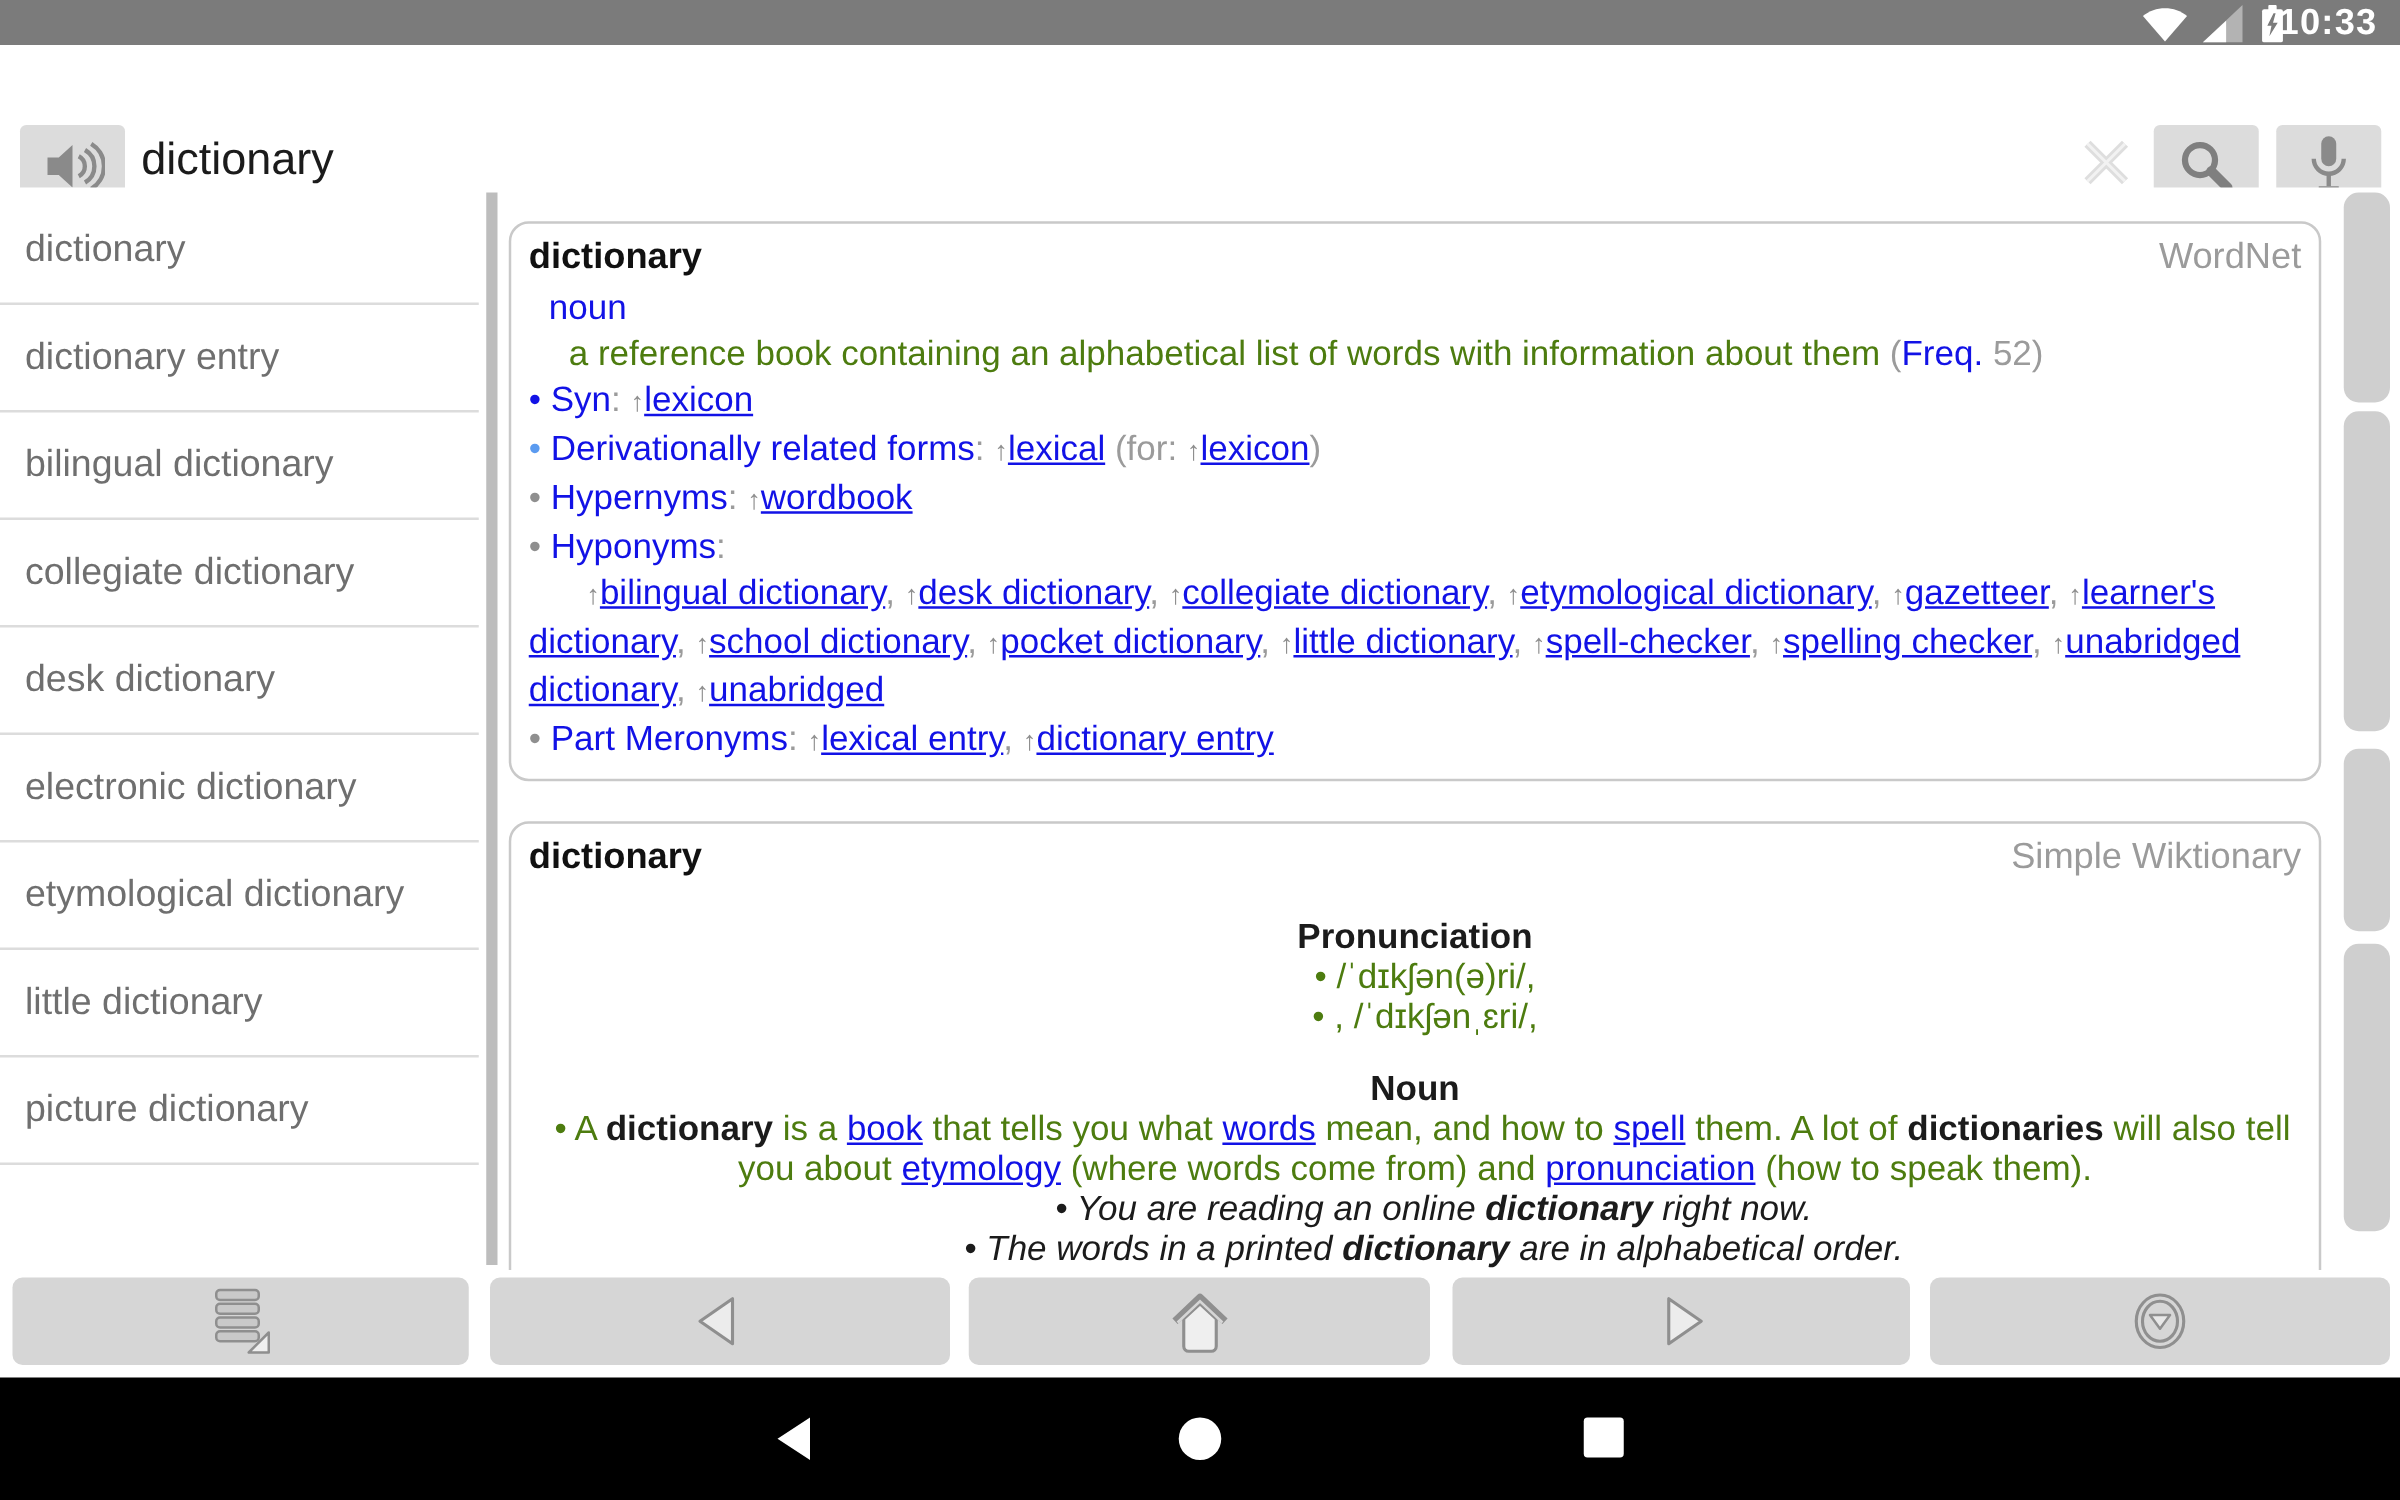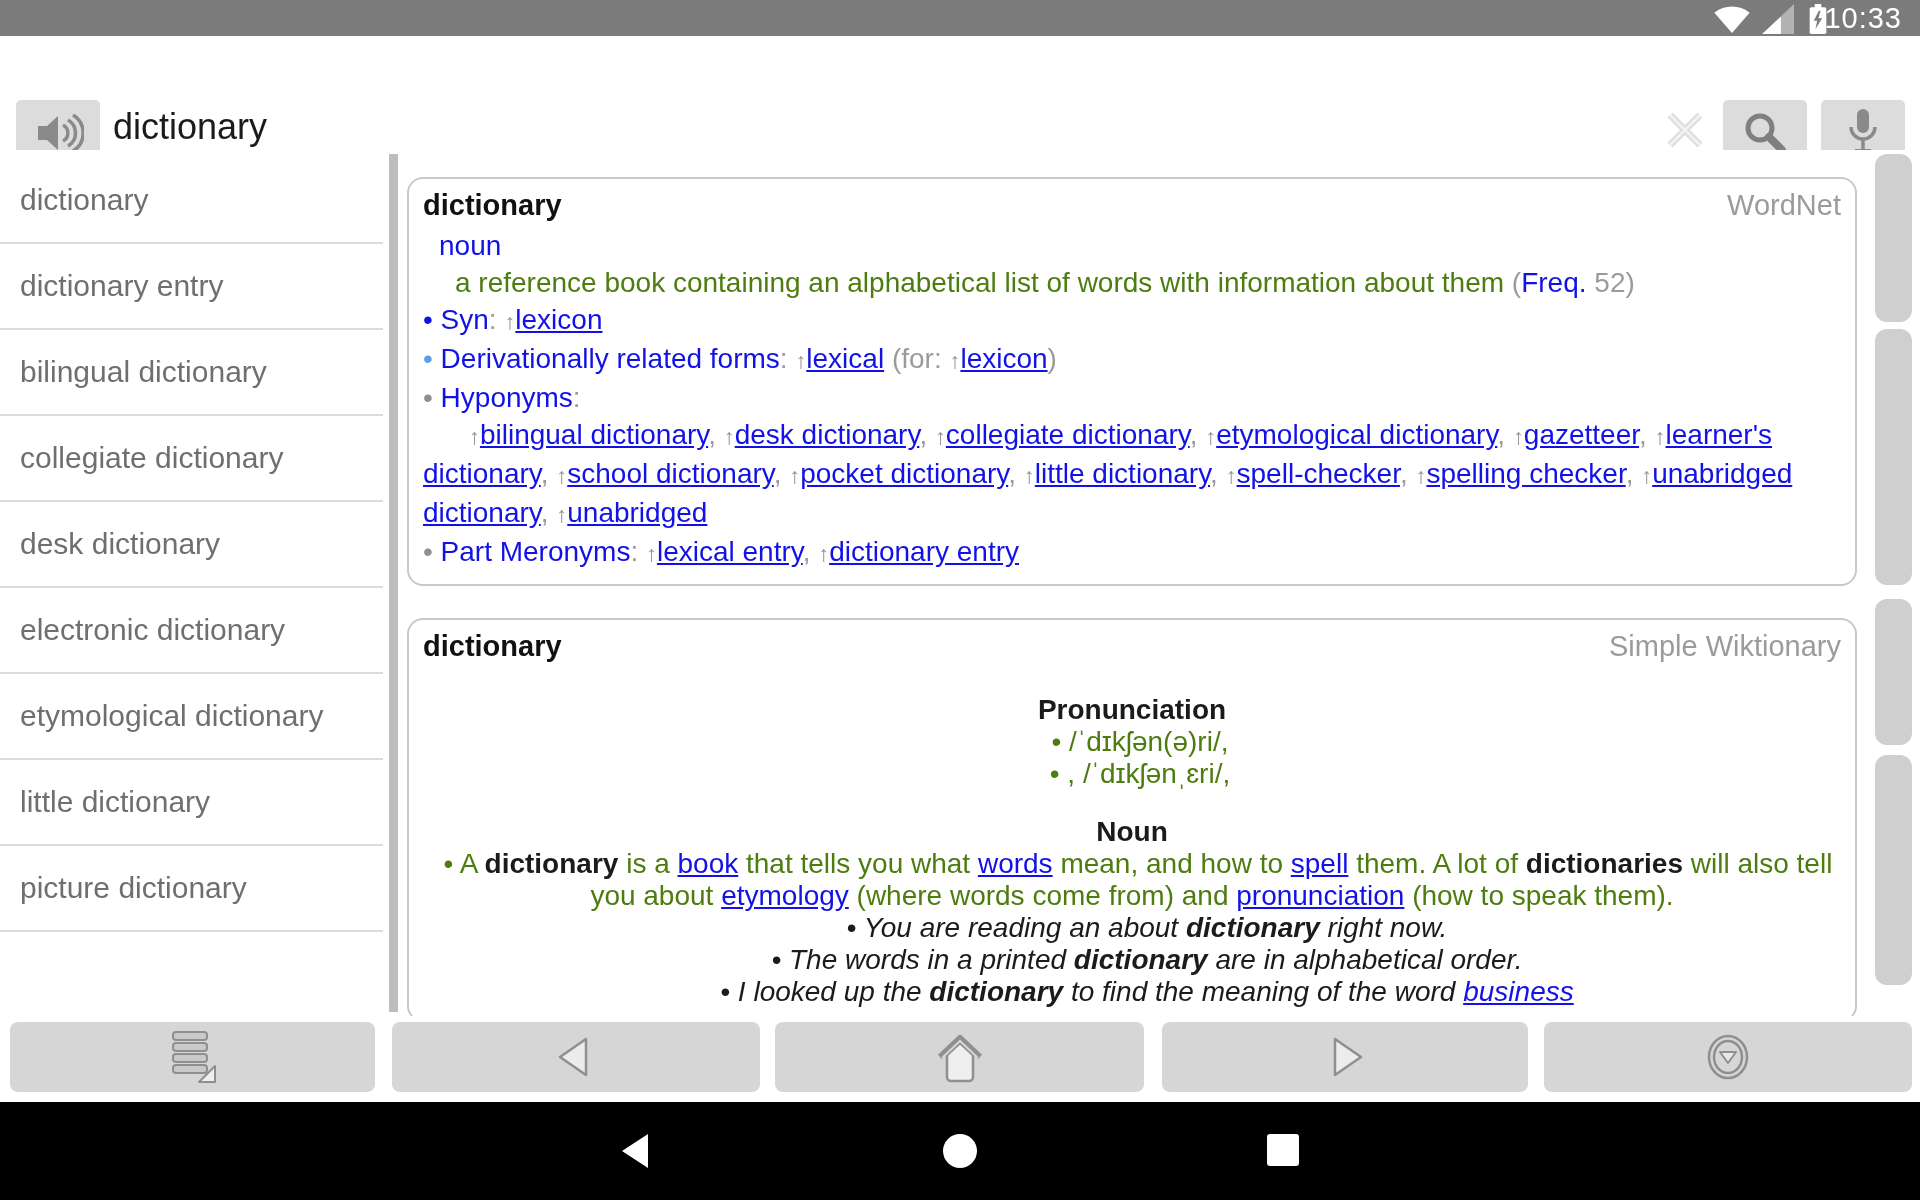--- a/index.html
+++ b/index.html
@@ -2,21 +2,21 @@
 <html><head>
 <meta charset="utf-8">
 <style>
   html,body{margin:0;padding:0;}
   body{width:1920px;height:1200px;overflow:hidden;background:#fff;
        font-family:"Liberation Sans","DejaVu Sans",sans-serif;}
   .screen{position:absolute;left:0;top:0;width:1920px;height:1200px;background:#fff;}
 
   
   .status-bar{position:absolute;left:0;top:0;width:1920px;height:36px;background:#7b7b7b;}
-  .status-bar .time{position:absolute;right:18px;top:2px;color:#fff;font-size:29px;font-weight:400;letter-spacing:1px;}
+  .status-bar .time{position:absolute;right:18px;top:2px;color:#fff;font-size:29px;font-weight:700;letter-spacing:1px;}
   .sb-icon{position:absolute;top:4px;}
   .sb-wifi{right:168px;}
   .sb-cell{right:124px;}
   .sb-batt{right:92px;}
 
   
   .search-row{position:absolute;left:0;top:36px;width:1920px;height:114px;background:#fff;}
   .icon-btn{position:absolute;top:64px;width:84px;height:66px;background:#dcdcdc;border:none;border-radius:5px;
             display:flex;align-items:center;justify-content:center;cursor:pointer;padding:0;}
   .btn-speaker{left:16px;}
@@ -151,37 +151,38 @@
     <div class="cards">
         <div class="card">
           <div class="card-head">
             <span class="headword">dictionary</span>
             <span class="source">WordNet</span>
           </div>
           <div class="ln ind1"><span class="t-bl">noun</span></div>
           <div class="ln ind2"><span class="t-p">a reference book containing an alphabetical list of words with information about them </span><span class="t-g">(</span><span class="t-bl">Freq.</span><span class="t-g"> 52)</span></div>
           <div class="ln ind3"><span class="t-d1">• </span><span class="t-bl">Syn</span><span class="t-g">: </span><span class="t-u">↑</span><a class="t-l">lexicon</a></div>
           <div class="ln ind3"><span class="t-d2">• </span><span class="t-bl">Derivationally related forms</span><span class="t-g">: </span><span class="t-u">↑</span><a class="t-l">lexical</a><span class="t-g"> (for: </span><span class="t-u">↑</span><a class="t-l">lexicon</a><span class="t-g">)</span></div>
+          <div class="ln ind3"><span class="t-d3">• </span><span class="t-bl">Hypernyms</span><span class="t-g">: </span><span class="t-u">↑</span><a class="t-l">wordbook</a></div>
           <div class="ln ind3"><span class="t-d3">• </span><span class="t-bl">Hyponyms</span><span class="t-g">:</span></div>
           <div class="ln hang"><span class="t-u">↑</span><a class="t-l">bilingual dictionary</a><span class="t-g">, </span><span class="t-u">↑</span><a class="t-l">desk dictionary</a><span class="t-g">, </span><span class="t-u">↑</span><a class="t-l">collegiate dictionary</a><span class="t-g">, </span><span class="t-u">↑</span><a class="t-l">etymological dictionary</a><span class="t-g">, </span><span class="t-u">↑</span><a class="t-l">gazetteer</a><span class="t-g">, </span><span class="t-u">↑</span><a class="t-l">learner's dictionary</a><span class="t-g">, </span><span class="t-u">↑</span><a class="t-l">school dictionary</a><span class="t-g">, </span><span class="t-u">↑</span><a class="t-l">pocket dictionary</a><span class="t-g">, </span><span class="t-u">↑</span><a class="t-l">little dictionary</a><span class="t-g">, </span><span class="t-u">↑</span><a class="t-l">spell-checker</a><span class="t-g">, </span><span class="t-u">↑</span><a class="t-l">spelling checker</a><span class="t-g">, </span><span class="t-u">↑</span><a class="t-l">unabridged dictionary</a><span class="t-g">, </span><span class="t-u">↑</span><a class="t-l">unabridged</a></div>
           <div class="ln ind3"><span class="t-d3">• </span><span class="t-bl">Part Meronyms</span><span class="t-g">: </span><span class="t-u">↑</span><a class="t-l">lexical entry</a><span class="t-g">, </span><span class="t-u">↑</span><a class="t-l">dictionary entry</a></div>
         </div>
         <div class="card">
           <div class="card-head">
             <span class="headword">dictionary</span>
             <span class="source">Simple Wiktionary</span>
           </div>
           <div class="ln gap"></div>
           <div class="ln "><span class="t-b">Pronunciation</span></div>
           <div class="ln ind1"><span class="t-p">• /ˈdɪkʃən(ə)ri/,</span></div>
           <div class="ln ind1"><span class="t-p">• , /ˈdɪkʃənˌɛri/,</span></div>
           <div class="ln gap"></div>
           <div class="ln "><span class="t-b">Noun</span></div>
           <div class="ln hang2"><span class="t-p">• A </span><span class="t-b">dictionary</span><span class="t-p"> is a </span><a class="t-l">book</a><span class="t-p"> that tells you what </span><a class="t-l">words</a><span class="t-p"> mean, and how to </span><a class="t-l">spell</a><span class="t-p"> them. A lot of </span><span class="t-b">dictionaries</span><span class="t-p"> will also tell you about </span><a class="t-l">etymology</a><span class="t-p"> (where words come from) and </span><a class="t-l">pronunciation</a><span class="t-p"> (how to speak them).</span></div>
-          <div class="ln ex"><span class="t-i">• You are reading an about </span><span class="t-ib">dictionary</span><span class="t-i"> right now.</span></div>
+          <div class="ln ex"><span class="t-i">• You are reading an online </span><span class="t-ib">dictionary</span><span class="t-i"> right now.</span></div>
           <div class="ln ex"><span class="t-i">• The words in a printed </span><span class="t-ib">dictionary</span><span class="t-i"> are in alphabetical order.</span></div>
           <div class="ln ex"><span class="t-i">• I looked up the </span><span class="t-ib">dictionary</span><span class="t-i"> to find the meaning of the word </span><a class="t-l t-i">business</a></div>
         </div>
       </div>
     <div class="vscroll-seg" style="top:4px;height:168px;"></div>
     <div class="vscroll-seg" style="top:179px;height:256px;"></div>
     <div class="vscroll-seg" style="top:449px;height:146px;"></div>
     <div class="vscroll-seg" style="top:605px;height:230px;"></div>
   </div>
 

